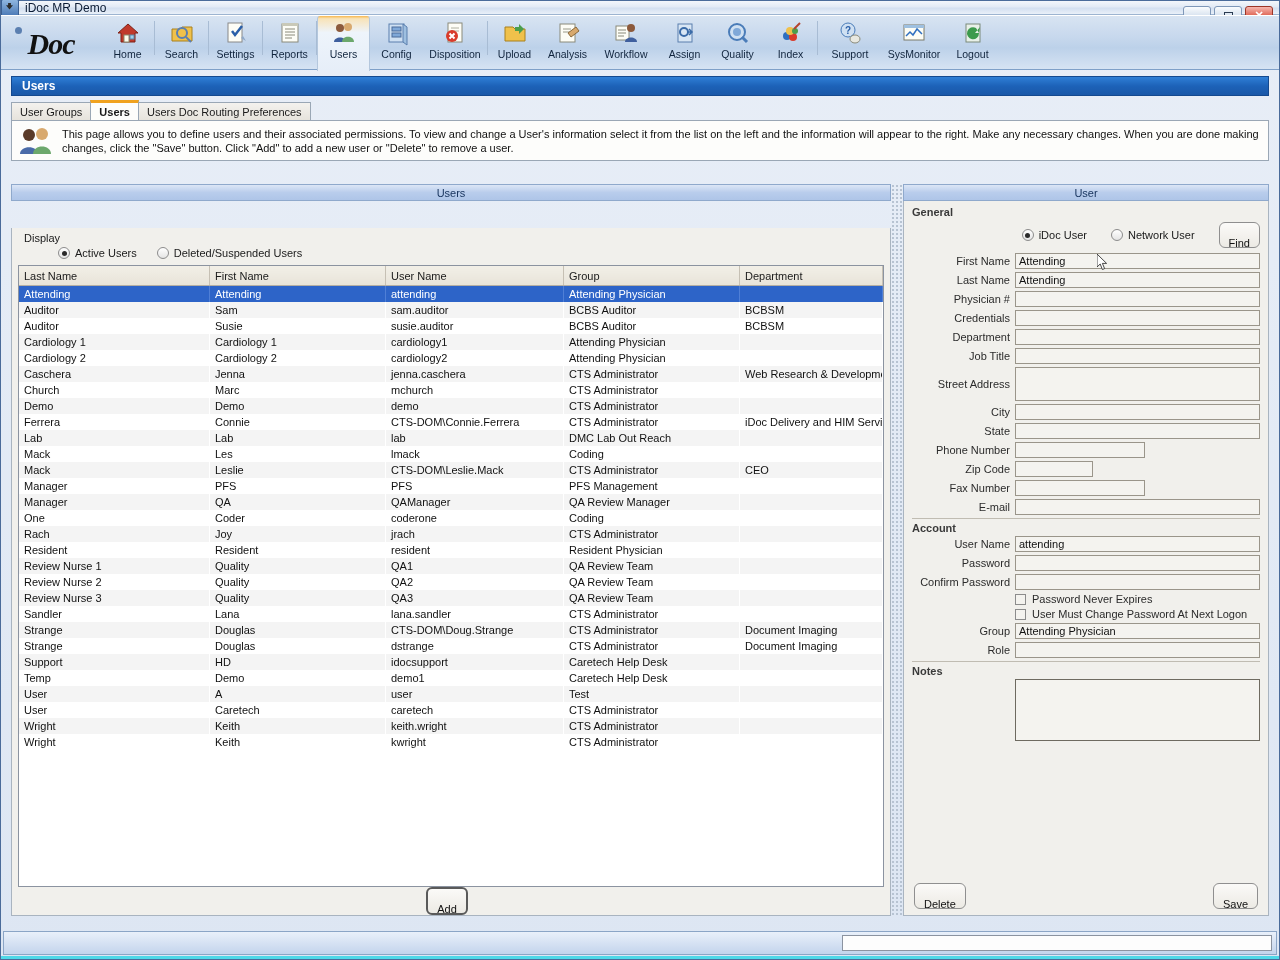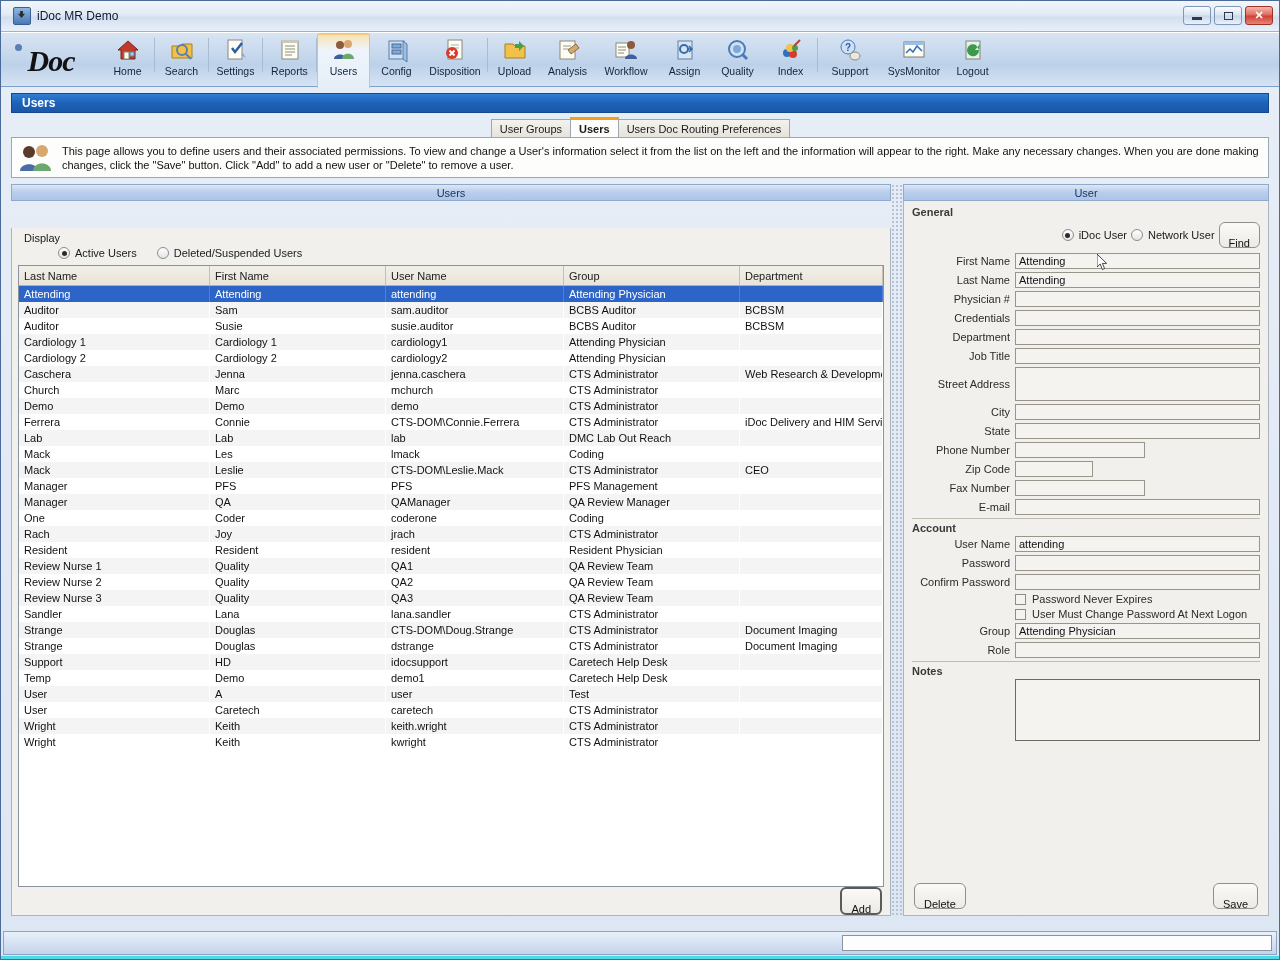--- a/index.html
+++ b/index.html
@@ -13,26 +13,26 @@
   #app {
     position: relative;
     width: 1280px; height: 960px;
     background: linear-gradient(to bottom, #e8eef7 0%, #dde6f3 100%);
     border: 1px solid #4a6b9a;
     box-sizing: border-box;
   }
 
   
   .titlebar {
-    height: 31px;
+    height: 14px;
     background: linear-gradient(to bottom, #f3f6fb 0%, #e2eaf5 45%, #d3dff0 55%, #e9f0f9 100%);
     border-bottom: 1px solid #9db4d0;
     display: flex;
     align-items: center;
-    padding-left: 12px;
+    padding-left: 0;
     box-sizing: border-box;
     position: relative;
   }
   .title-icon {
     width: 16px; height: 16px;
     background: linear-gradient(to bottom, #8fb6e0, #4a78b5);
     border: 1px solid #3a5f92;
     border-radius: 2px;
     margin-right: 6px;
     position: relative;
@@ -153,21 +153,20 @@
     box-sizing: border-box;
   }
 
   
   .tabstrip {
     margin: 5px 10px 0 10px;
     display: flex;
     align-items: flex-end;
     height: 19px;
     border-bottom: 1px solid #9aa7b5;
-    justify-content: center;
   }
   .tab {
     height: 18px;
     padding: 0 8px;
     background: linear-gradient(to bottom, #f4f2ee, #e6e3dc);
     border: 1px solid #9aa7b5;
     border-bottom: none;
     font-size: 11px;
     color: #1a1a1a;
     display: flex; align-items: center;
@@ -297,21 +296,21 @@
   table.users tr.even td { background: #f4f4f4; }
   table.users tr.sel td { background: #2d64c8; color: #ffffff; border-right: 1px solid #4f7fd6; }
   .col1 { width: 185px; }
   .col2 { width: 170px; }
   .col3 { width: 172px; }
   .col4 { width: 170px; }
   .col5 { width: auto; }
 
   .table-footer {
     height: 28px; flex: none;
-    display: flex; align-items: center; justify-content: flex-end;
+    display: flex; align-items: center; justify-content: center;
     padding-right: 8px;
   }
 
   .btn {
     min-width: 36px;
     height: 19px;
     padding: 12px 9px;
     font-size: 11px;
     color: #111;
     background: linear-gradient(to bottom, #fbfaf8, #eceae4);
@@ -373,21 +372,21 @@
   .checkrow { display: flex; align-items: center; margin-bottom: 3px; padding-left: 103px; gap: 6px; }
   .checkbox {
     width: 11px; height: 11px;
     border: 1px solid #8c8c8c;
     background: #f4f3ef;
     flex: none;
     box-sizing: border-box;
   }
   .check-lbl { font-size: 11px; color: #2b2b2b; }
 
-  .radiorow { display: flex; justify-content: flex-end; gap: 4px; margin: 2px 0 5px 0; position: relative;}
+  .radiorow { display: flex; justify-content: flex-end; gap: 24px; margin: 2px 0 5px 0; position: relative;}
   .notes-area {
     margin-left: 103px;
     height: 62px;
     border: 1px solid #6e6a60;
     background: #f4f3ef;
     box-sizing: border-box;
   }
   .detail-footer {
     display: flex; align-items: center; justify-content: space-between;
     margin-top: auto;

